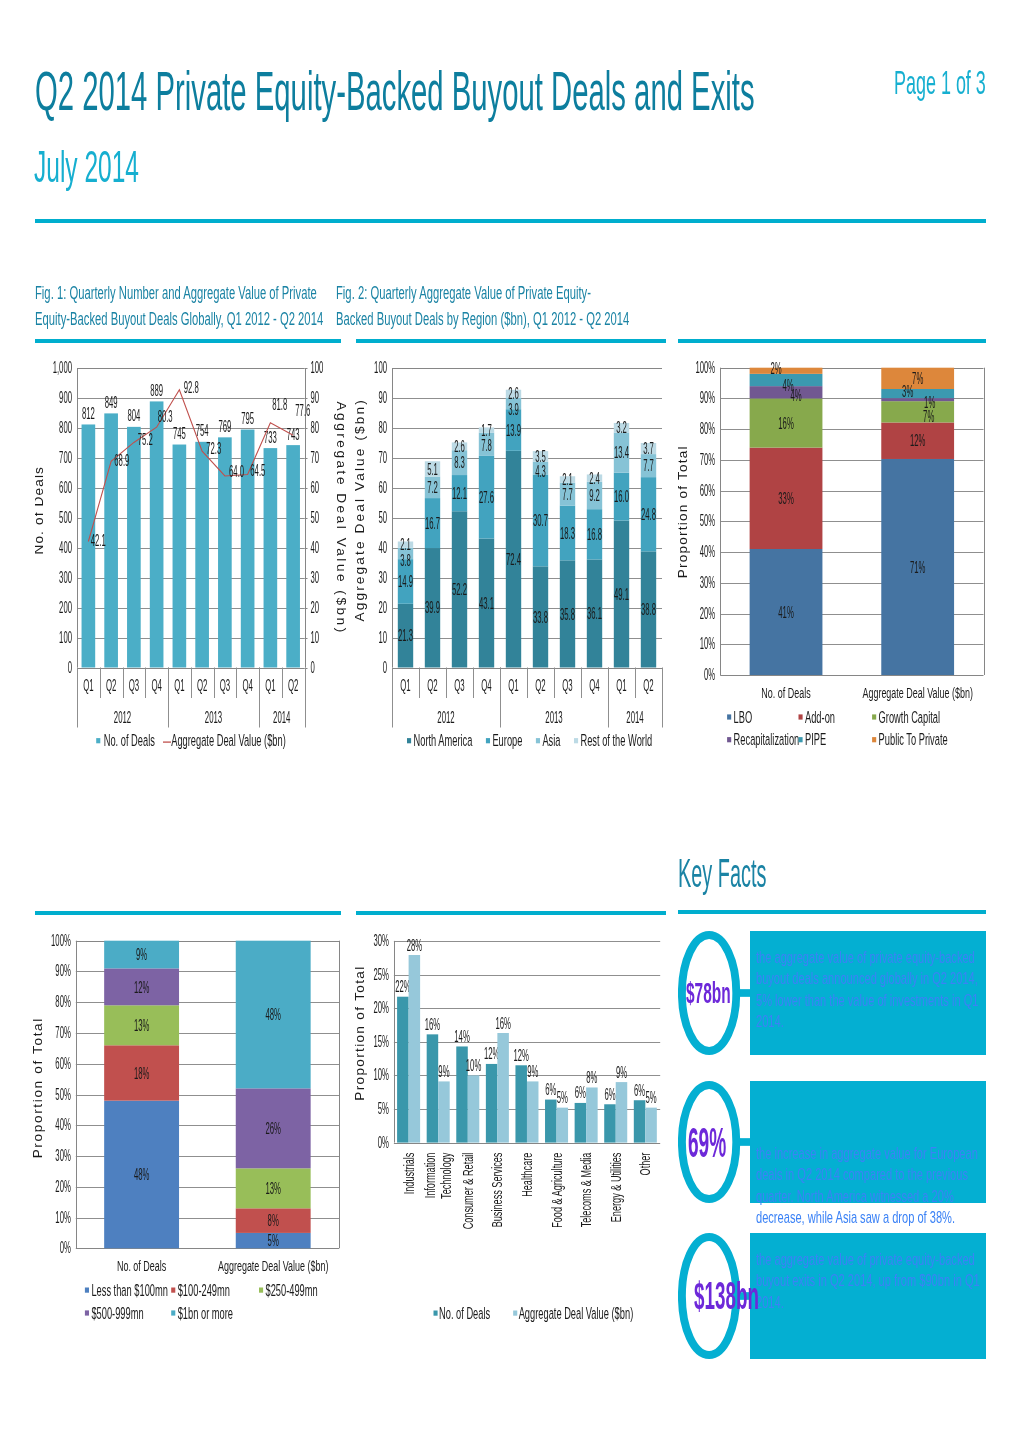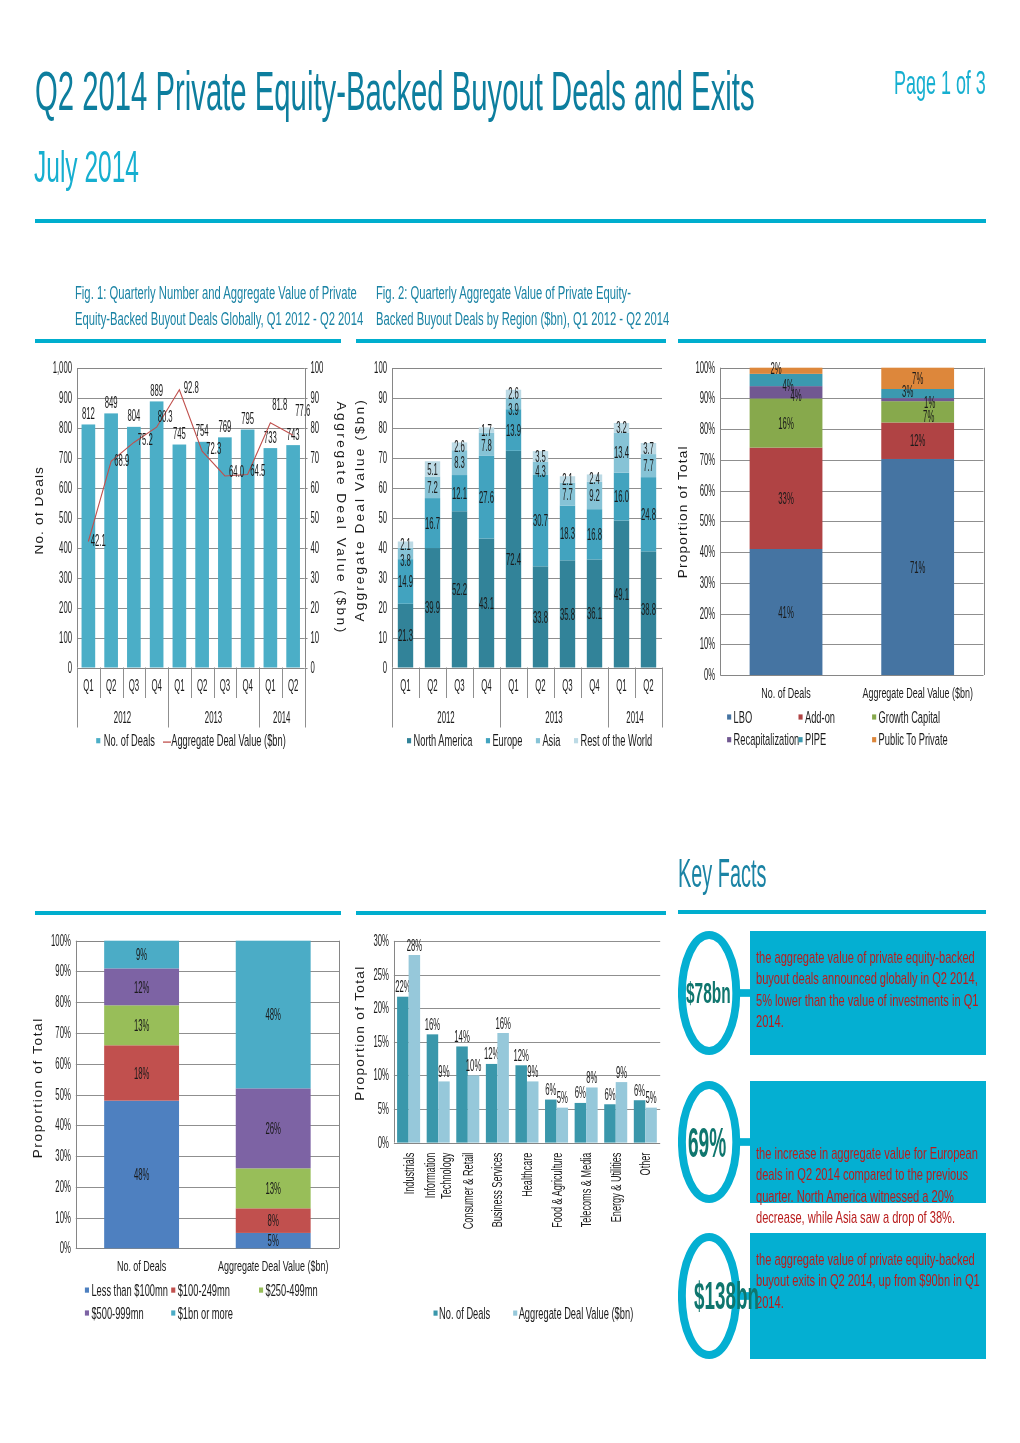--- a/index.html
+++ b/index.html
@@ -6,31 +6,31 @@
   body{width:1020px;height:1443px;background:#fff;
        font-family:"Liberation Sans",sans-serif;position:relative;overflow:hidden;}
   .page{position:absolute;left:0;top:0;width:1020px;height:1178px;}
   #pg-title{position:absolute;left:35px;top:63px;font-size:55px;color:#0D7E9E;
             line-height:57px;transform:scaleX(0.5325);transform-origin:0 50%;white-space:nowrap;}
   #pg-sub{position:absolute;left:34px;top:143px;font-size:45px;color:#16AFD0;line-height:47px;
           transform:scaleX(0.545);transform-origin:0 50%;white-space:nowrap;}
   #pg-num{position:absolute;left:894px;top:64px;font-size:34px;color:#16AFD0;white-space:nowrap;
           line-height:36px;transform:scaleX(0.528);transform-origin:0 50%;}
   #hdr-rule{position:absolute;left:35px;top:219px;width:951px;height:4px;background:#00AECE;}
-  .figcap{position:absolute;font-size:17.5px;line-height:26px;color:#1A83A4;margin-left:40px;}
+  .figcap{position:absolute;font-size:17.5px;line-height:26px;color:#1A83A4;}
   .figcap > div{transform:scaleX(0.643);transform-origin:0 50%;white-space:nowrap;}
   .figrule{position:absolute;height:4px;background:#00AECE;}
   .chart{position:absolute;}
   .kf-title{position:absolute;font-size:40px;color:#1A83A4;line-height:42px;
             transform:scaleX(0.497);transform-origin:0 50%;white-space:nowrap;}
   .kf-box{position:absolute;background:#04AFD2;}
-  .kf-text{position:absolute;color:#b91c1c;font-size:17px;line-height:21.3px;}
+  .kf-text{position:absolute;color:#3b82f6;font-size:17px;line-height:21.3px;}
   .kf-text > div{transform:scaleX(0.652);transform-origin:0 50%;white-space:nowrap;}
   .kf-ell{position:absolute;}
-  .kf-val{position:absolute;color:#0f766e;font-weight:bold;text-align:center;white-space:nowrap;overflow:visible;}
+  .kf-val{position:absolute;color:#6d28d9;font-weight:bold;text-align:center;white-space:nowrap;overflow:visible;}
 
 </style>
 </head>
 <body>
 
 <div class="page">
 
   <div id="pg-title">Q2 2014 Private Equity-Backed Buyout Deals and Exits</div>
   <div id="pg-sub">July 2014</div>
   <div id="pg-num">Page 1 of 3</div>

